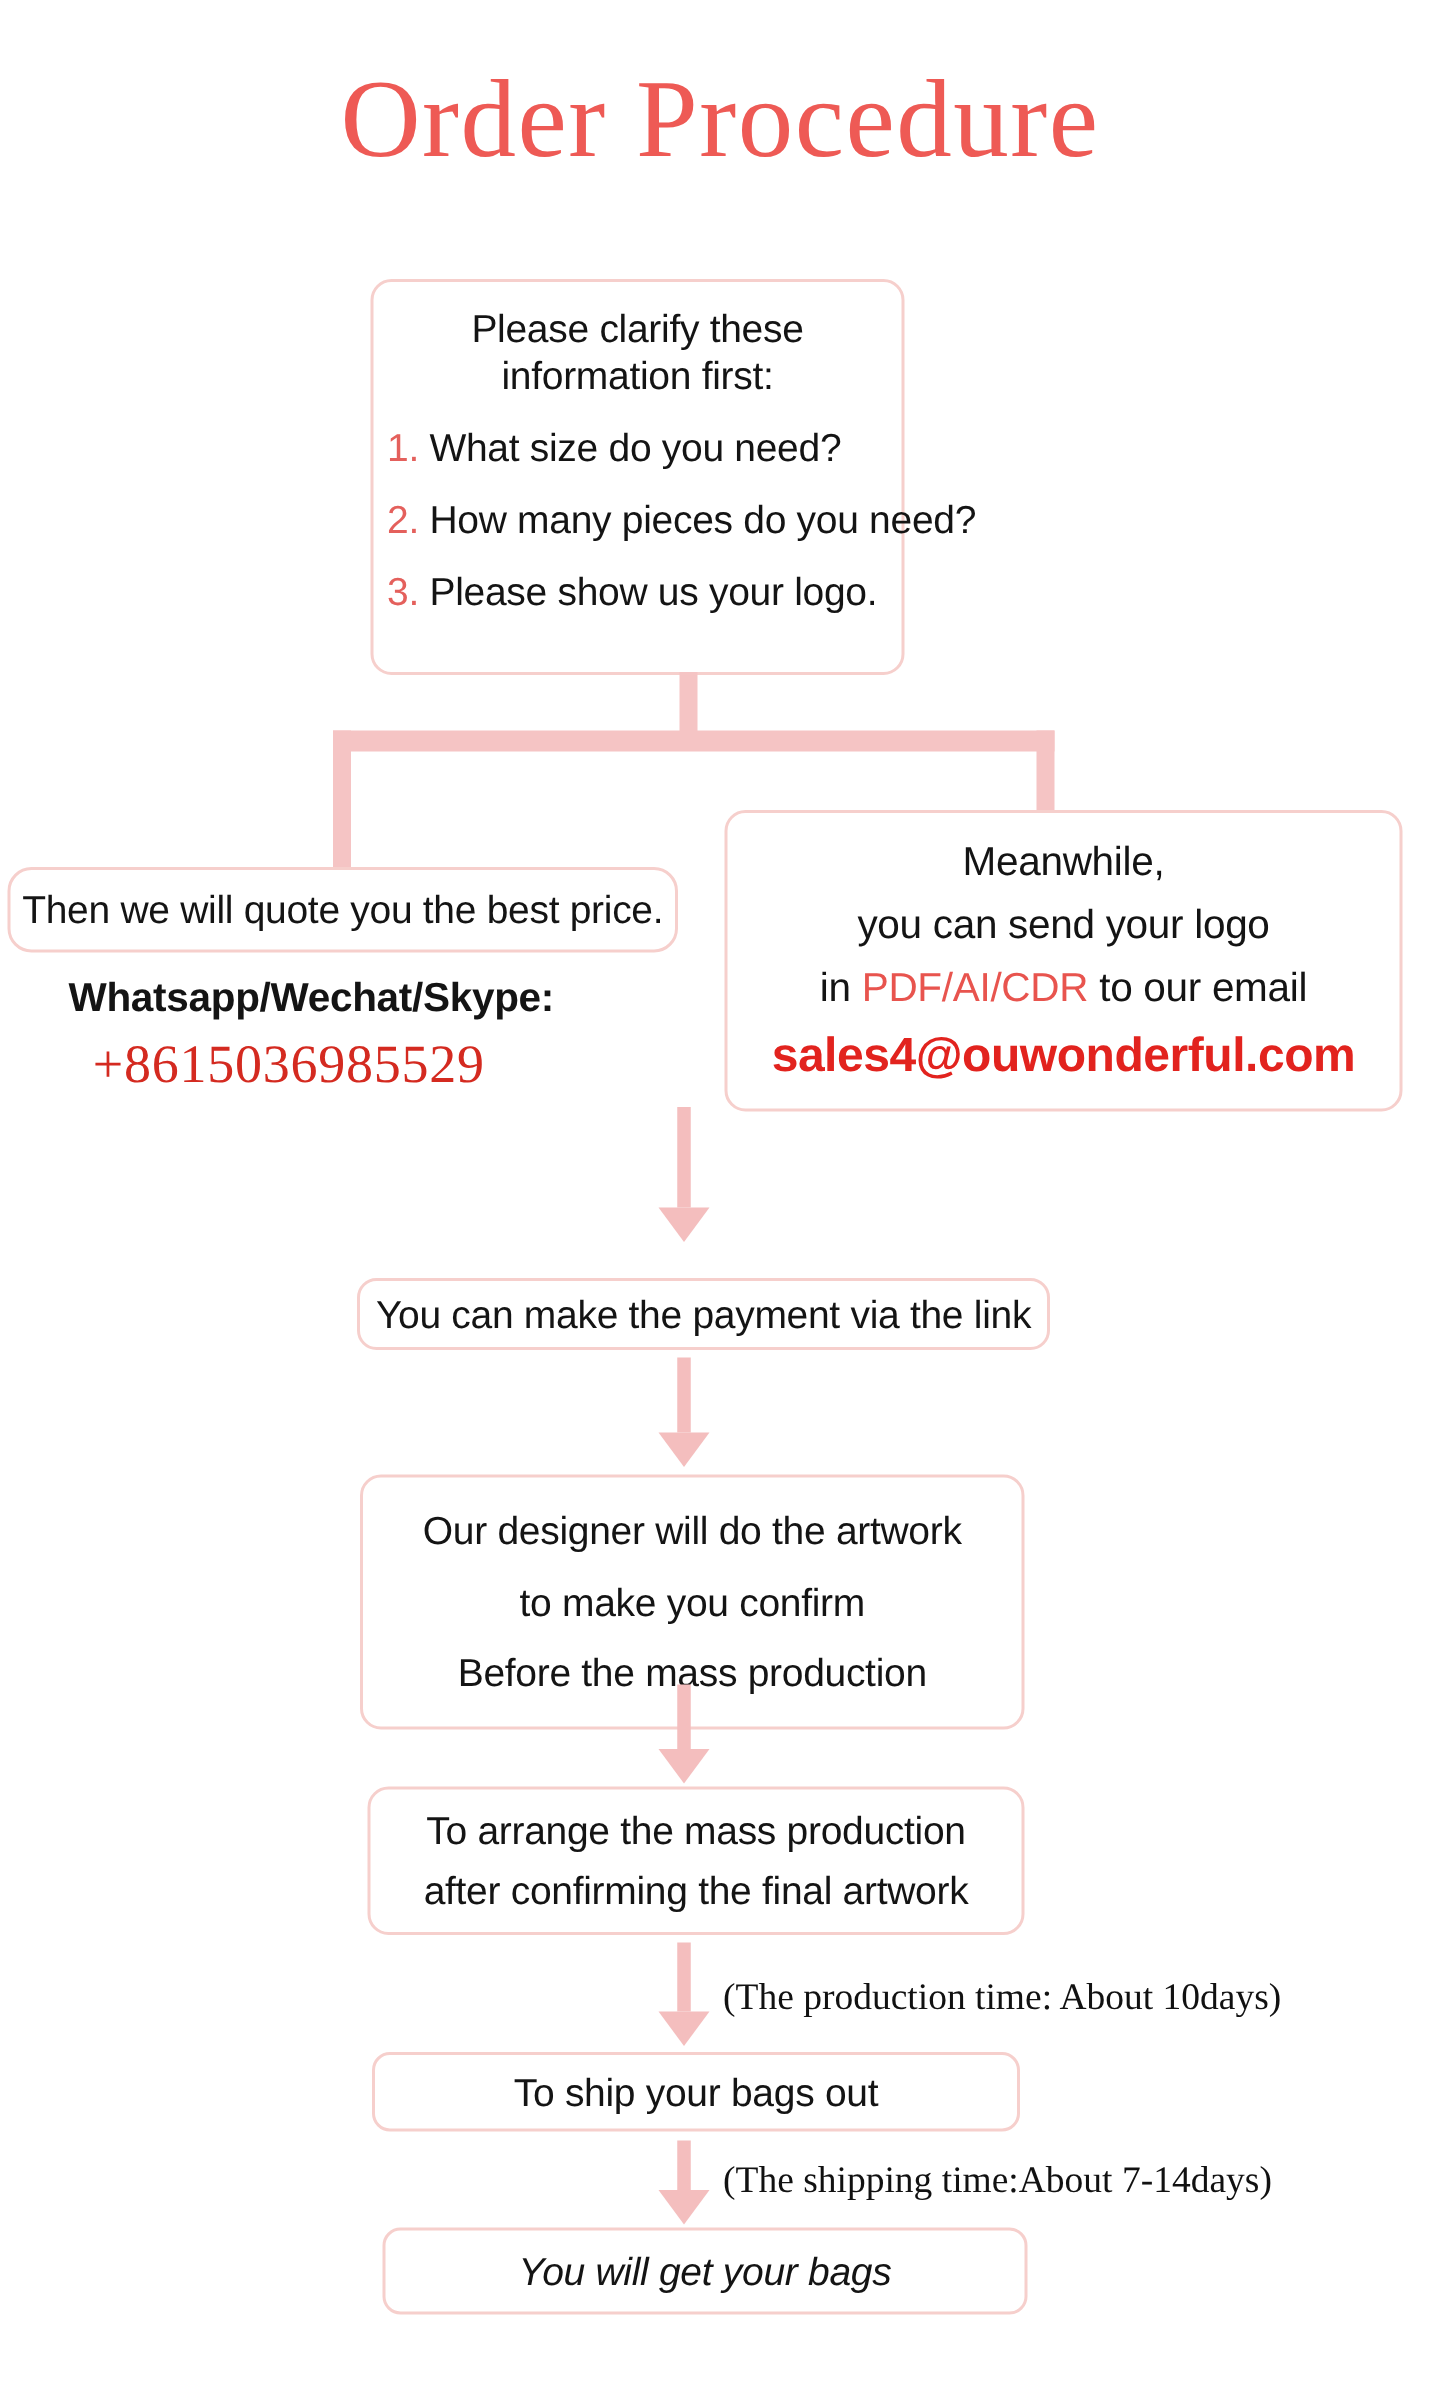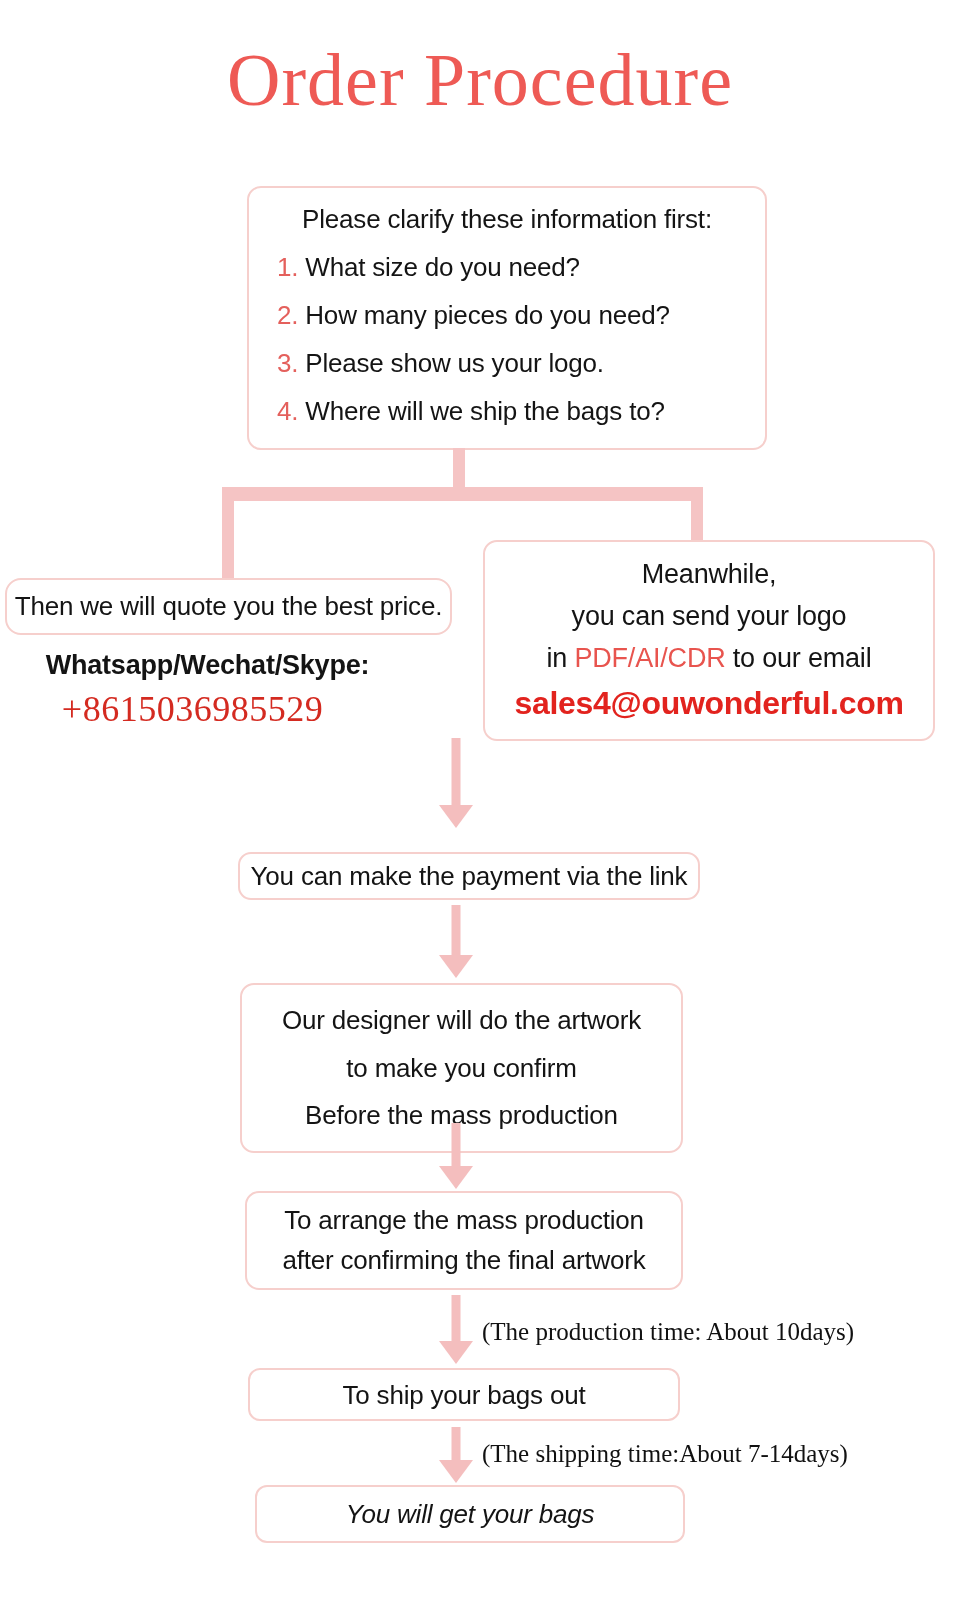--- a/index.html
+++ b/index.html
@@ -21,23 +21,23 @@
   
   .fbox {
     position:absolute; box-sizing:border-box;
     background:#ffffff;
     border:2px solid #f6cfcc; border-radius:14px;
     text-align:center;
     font-size:26px; letter-spacing:-0.2px; color:#141414;
   }
 
   
-  .clarify { left:247px; top:186px; width:520px; height:264px; }
+  .clarify { left:247px; top:186px; width:356px; height:264px; }
   .clarify .heading { padding-top:16px; font-size:26px; }
-  .clarify .list { margin-top:8px; text-align:left; padding-left:28px; }
+  .clarify .list { margin-top:8px; text-align:left; padding-left:9px; }
   .clarify .item { line-height:48px; white-space:nowrap; }
   .clarify .num { color:#e4605c; margin-right:7px; }
 
   
   .conn { position:absolute; background:#f5c4c4; }
   .conn-stem      { left:453px; top:448px; width:12px; height:42px; }
   .conn-bar       { left:222px; top:487px; width:481px; height:14px; }
   .conn-left-leg  { left:222px; top:487px; width:12px; height:93px;  }
   .conn-right-leg { left:691px; top:487px; width:12px; height:55px; }
 
@@ -107,21 +107,20 @@
 <div id="canvas">
 
   <div class="page-title">Order Procedure</div>
 
   <div class="fbox clarify">
     <div class="heading">Please clarify these information first:</div>
     <div class="list">
       <div class="item"><span class="num">1.</span><span>What size do you need?</span></div>
       <div class="item"><span class="num">2.</span><span>How many pieces do you need?</span></div>
       <div class="item"><span class="num">3.</span><span>Please show us your logo.</span></div>
-      <div class="item"><span class="num">4.</span><span>Where will we ship the bags to?</span></div>
     </div>
   </div>
 
   <div class="conn conn-stem"></div>
   <div class="conn conn-bar"></div>
   <div class="conn conn-left-leg"></div>
   <div class="conn conn-right-leg"></div>
 
   <div class="fbox quote">Then we will quote you the best price.</div>
   <div class="contact-label">Whatsapp/Wechat/Skype:</div>

